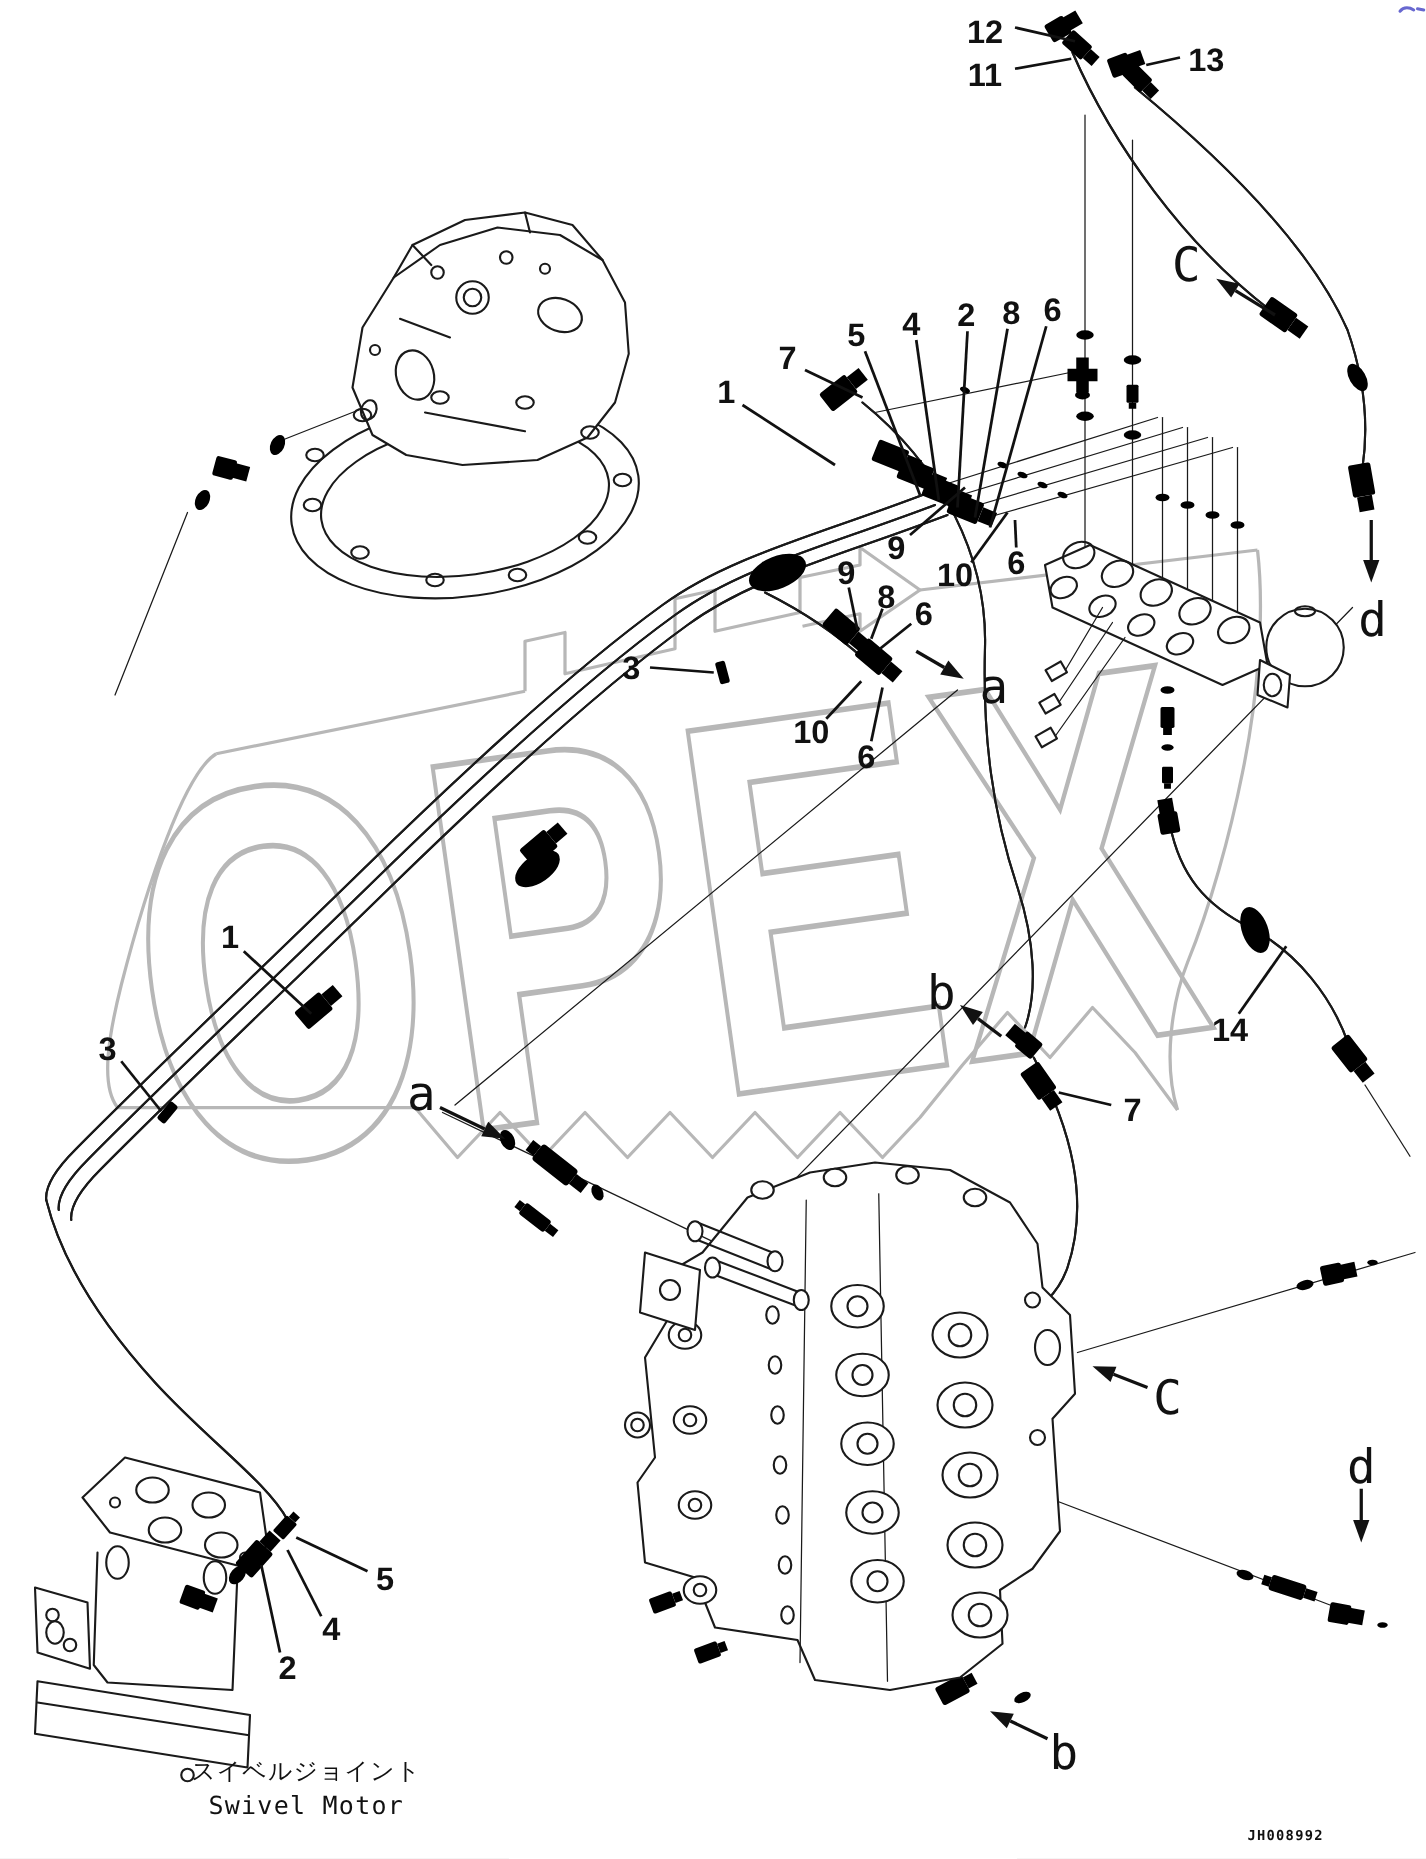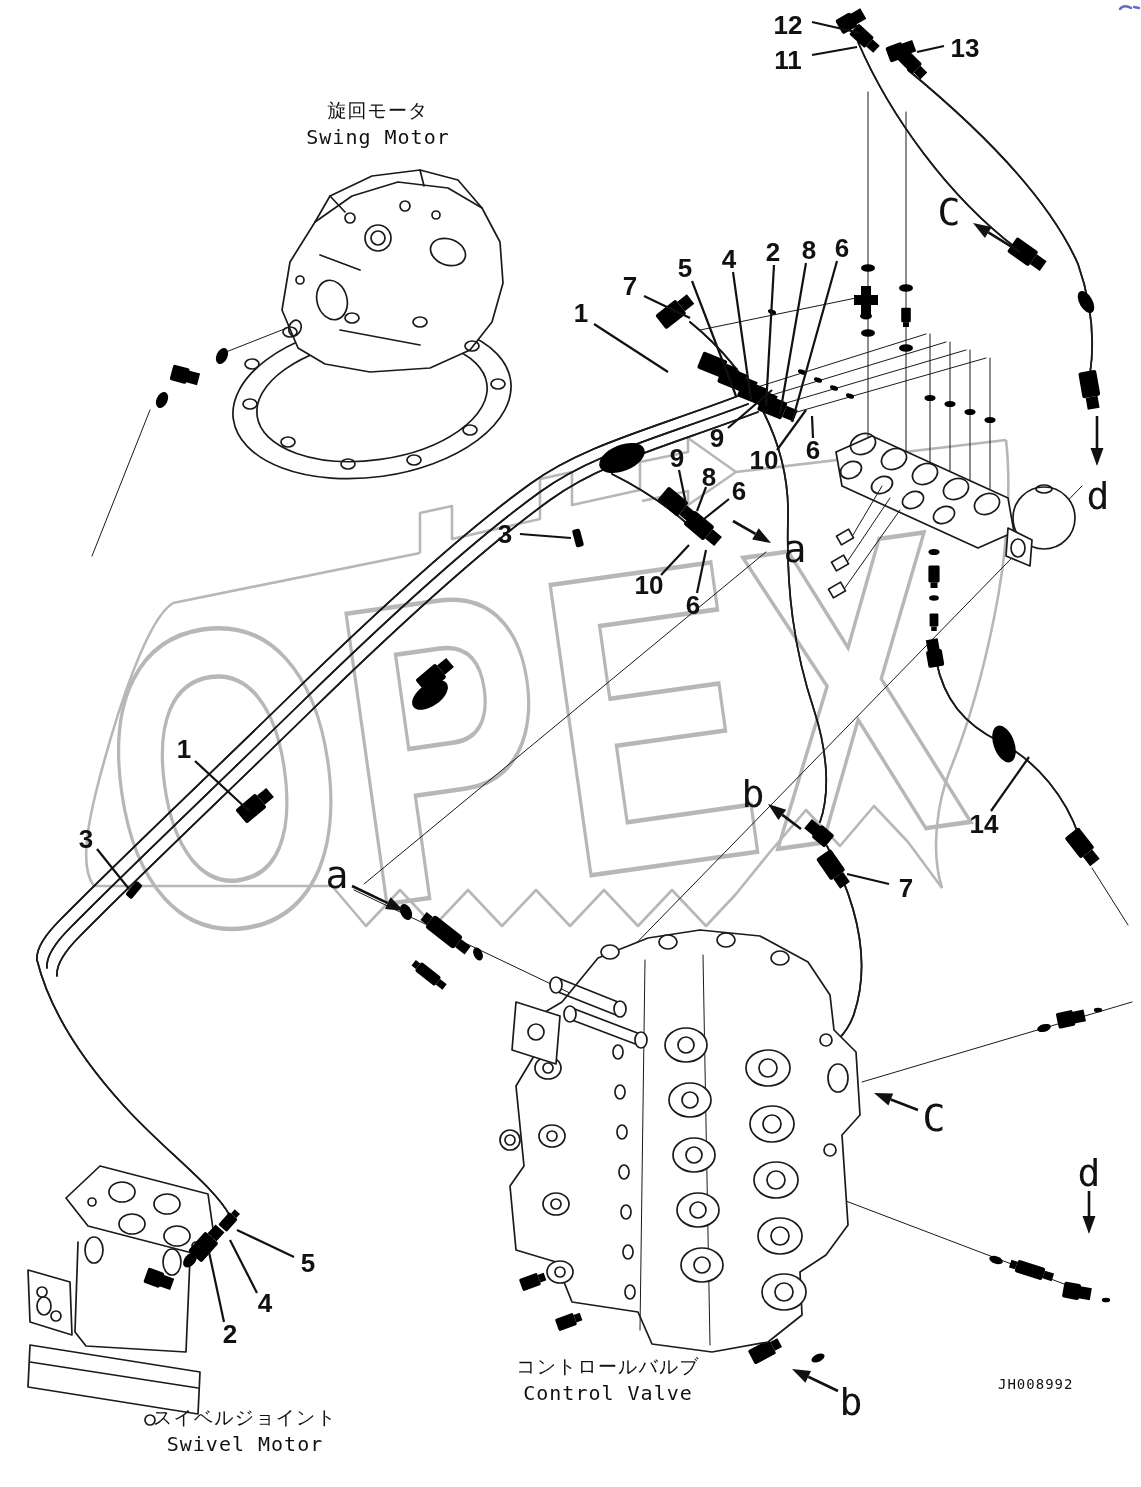--- a/index.html
+++ b/index.html
@@ -2,21 +2,21 @@
 <html><head>
 <meta charset="utf-8">
 <style>
   html,body{margin:0;padding:0;background:#e8e8e8;}
   .sheet{position:relative;width:1141px;height:1487px;background:#ffffff;overflow:hidden;
          font-family:"DejaVu Sans Mono",monospace;color:#111;}
   .sheet svg{position:absolute;left:0;top:0;}
   .label{position:absolute;transform:translateX(-50%);text-align:center;white-space:nowrap;line-height:27px;}
   .label .jp{font-size:19px;letter-spacing:1px;}
   .label .en{font-size:20px;letter-spacing:1px;}
-  .drawing-number{position:absolute;left:998px;top:1376px;font-size:14px;font-weight:normal;letter-spacing:1px;}
+  .drawing-number{position:absolute;left:998px;top:1462px;font-size:11px;font-weight:bold;letter-spacing:1px;}
   
   .ink path,.ink line,.ink ellipse,.ink circle,.ink rect,.ink polyline,.ink polygon
      {stroke:#1a1a1a;fill:none;stroke-width:1.7;stroke-linecap:round;stroke-linejoin:round;}
   .ink .thin{stroke-width:1;}
   .ink .wfill{fill:#ffffff;}
   .hose{stroke:#1a1a1a;stroke-width:8.5;fill:none;stroke-linecap:round;}
   .hosecore{stroke:#ffffff;stroke-width:5;fill:none;stroke-linecap:round;}
   
   .wm path,.wm polyline{stroke:#b7b7b7;fill:none;stroke-width:2.6;stroke-linejoin:round;}
   .wm text{font-family:"Liberation Sans",sans-serif;font-weight:bold;font-size:300px;
@@ -458,26 +458,18 @@
         <polygon points="874,1093 893.1329617341148,1093.4239991520024 888.4477711044867,1105.5503748992753" class="marker-head"></polygon>
         <text x="934" y="1118" class="marker-letter">C</text>
         <line x1="1089" y1="1191" x2="1089" y2="1216" class="marker-line"></line>
         <polygon points="1089,1234 1082.5,1216 1095.5,1216" class="marker-head"></polygon>
         <text x="1089" y="1173" class="marker-letter">d</text>
       </g>
 
     <path class="pen" d="M 1120 9 c 3 -4 8 -3 11 -1 M 1134 7 l 5 1"></path>
   </svg>
 
-  <div class="label" style="left:378px;top:97px">
-    <div class="jp">旋回モータ</div>
-    <div class="en">Swing Motor</div>
-  </div>
-  <div class="label" style="left:608px;top:1353px">
-    <div class="jp">コントロールバルブ</div>
-    <div class="en">Control Valve</div>
-  </div>
   <div class="label" style="left:245px;top:1404px">
     <div class="jp">スイベルジョイント</div>
     <div class="en">Swivel Motor</div>
   </div>
   <div class="drawing-number">JH008992</div>
 </div>
 
 </body></html>

